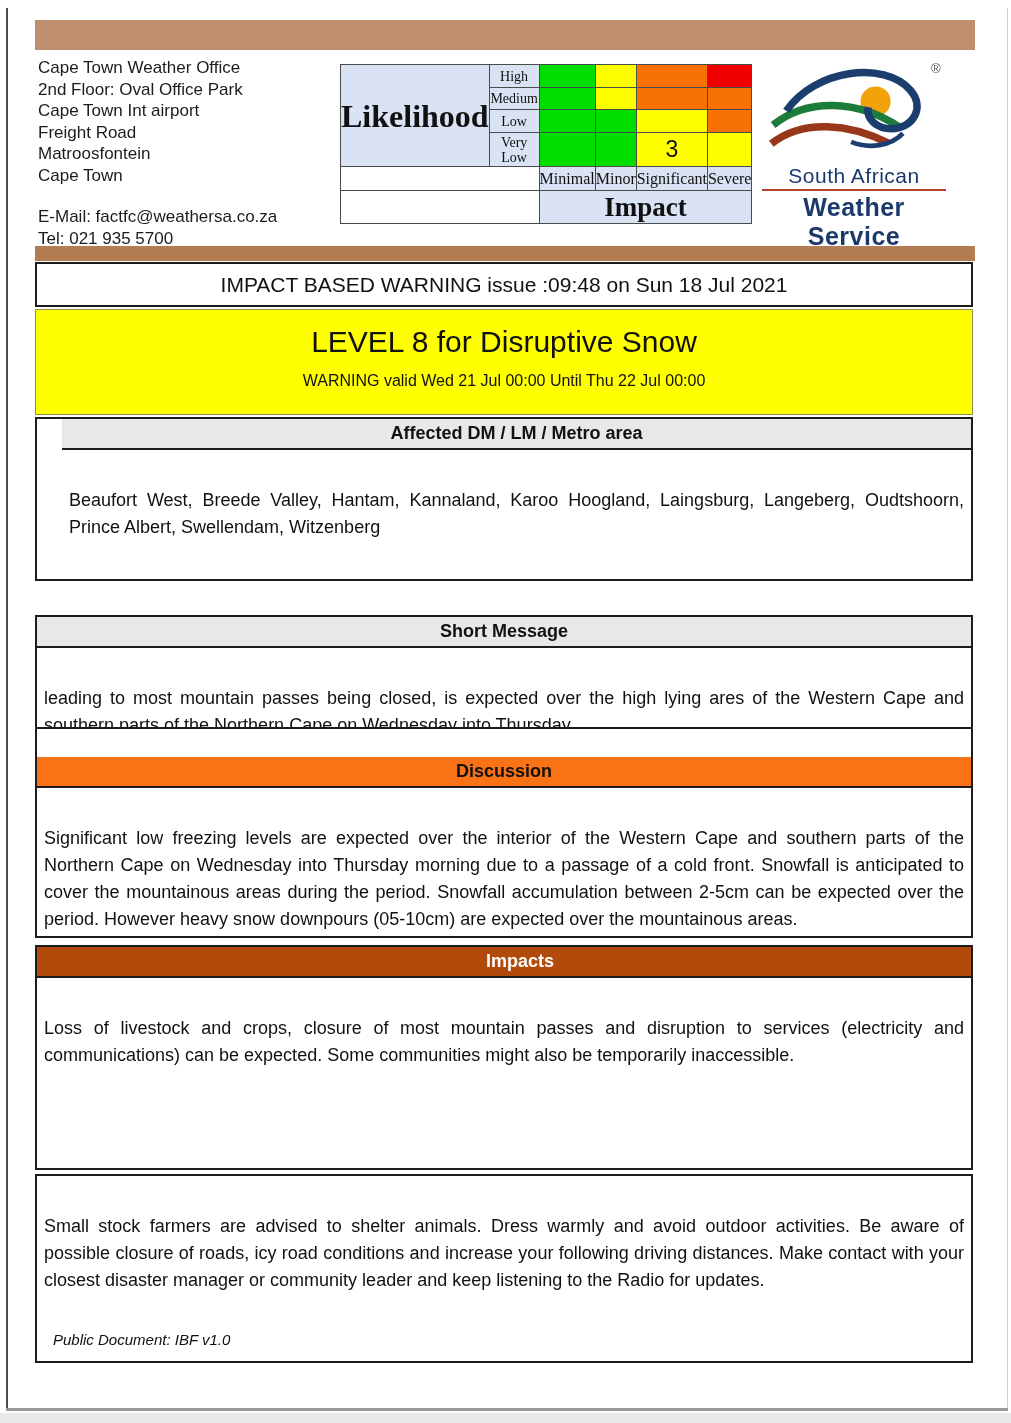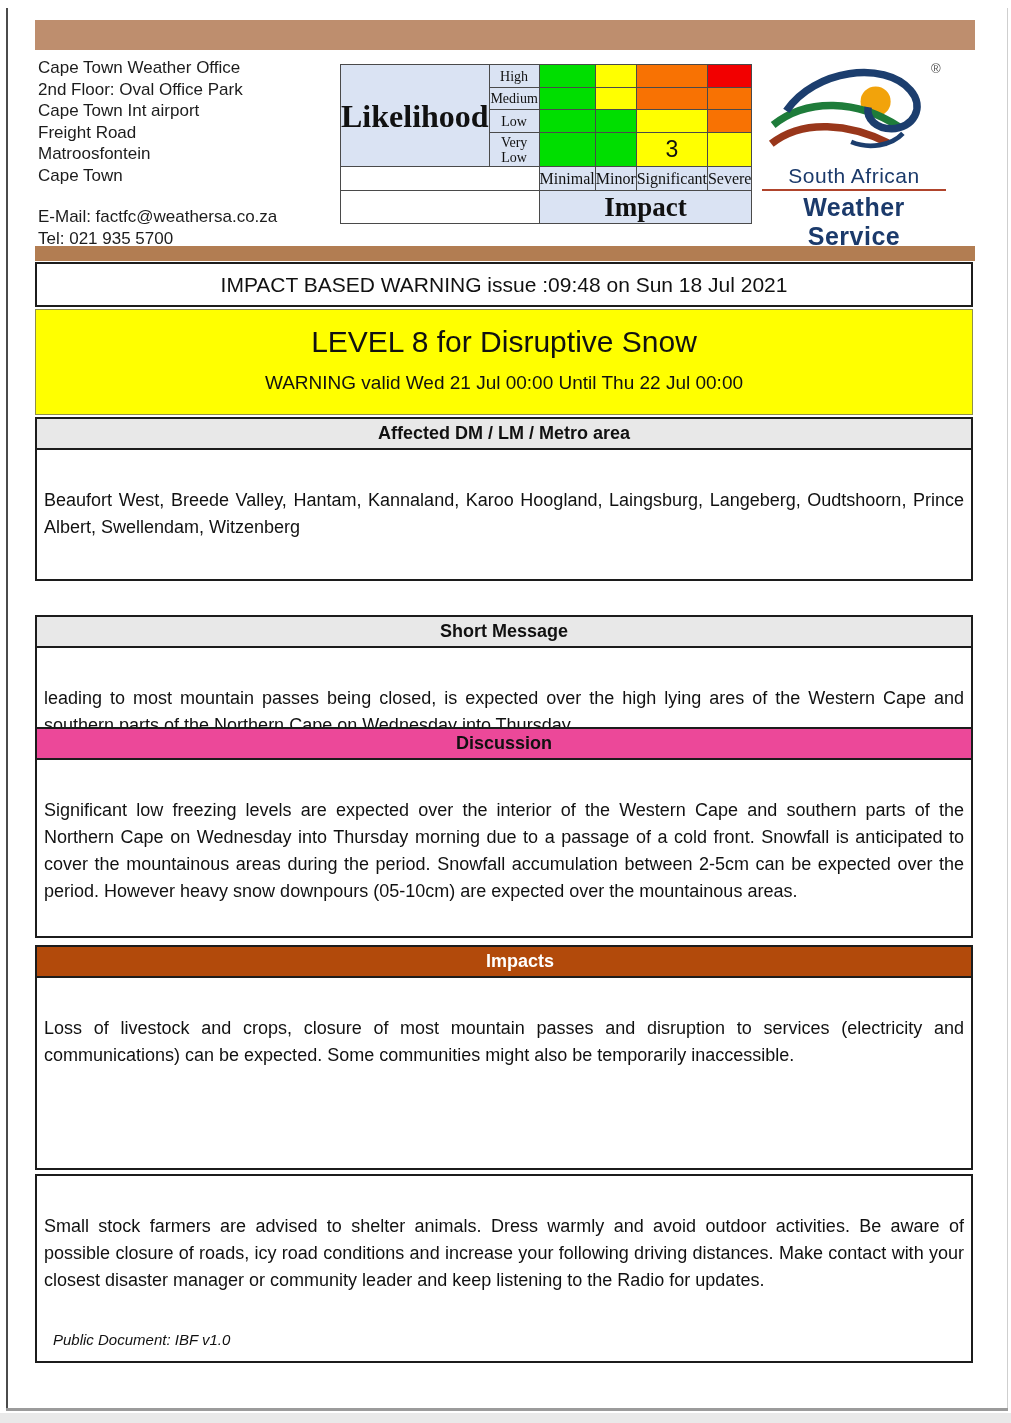--- a/index.html
+++ b/index.html
@@ -36,30 +36,30 @@
   .logo-l1 { font-weight:normal; font-size:21px; color:#1b3a6b; letter-spacing:0.5px; }
   .logo-rule { height:2px; background:#b0442c; margin:1px 2px 2px 2px; }
   .logo-l2 { font-weight:bold; font-size:25px; color:#1b3a6b; letter-spacing:0.5px; }
 
   
   .issue-box { position:absolute; left:35px; top:262px; width:938px; height:45px; background:#fff;
                border:2px solid #1c1c1c; text-align:center; font-size:21px; line-height:41px; }
   .level-box { position:absolute; left:35px; top:309px; width:938px; height:106px; border:1px solid #90904a;
                text-align:center; }
   .level-title { font-size:30px; margin-top:15px; }
-  .level-valid { font-size:19px; margin-top:13px; }
+  .level-valid { font-size:16px; margin-top:13px; }
 
   
   .section { position:absolute; left:35px; width:938px; border:2px solid #1c1c1c; background:#fff;
              display:flex; flex-direction:column; }
   .section-header { height:31px; line-height:29px; text-align:center; font-weight:bold; font-size:18px;
                     border-bottom:2px solid #1c1c1c; }
   .section-body { flex:1; position:relative; padding:3px 7px; font-size:18px; line-height:27px;
                   text-align:justify;margin-top:34px; }
-  #sec-affected   { top:417px; height:164px; }
+  #sec-affected   { top:417px; height:164px;padding-left:25px; }
   #sec-short      { top:615px; height:120px; }
   #sec-discussion { top:727px; height:211px; }
   #sec-impacts    { top:945px; height:225px; }
   #sec-impacts .section-header { color:#ffffff; }
   #sec-instruction{ top:1174px; height:189px; }
   .doc-note { position:absolute; left:16px; bottom:8px; font-style:italic; font-size:15px; text-align:left; }
 </style>
 </head>
 <body>
 
@@ -160,21 +160,21 @@
     <div class="section-header" style="background: rgb(232, 232, 232);">Affected DM / LM / Metro area</div>
     <div class="section-body">Beaufort West, Breede Valley, Hantam, Kannaland, Karoo Hoogland, Laingsburg, Langeberg, Oudtshoorn, Prince Albert, Swellendam, Witzenberg</div>
   </div>
 
   <div class="section" id="sec-short">
     <div class="section-header" style="background: rgb(232, 232, 232);">Short Message</div>
     <div class="section-body">leading to most mountain passes being closed, is expected over the high lying ares of the Western Cape and southern parts of the Northern Cape on Wednesday into Thursday.</div>
   </div>
 
   <div class="section" id="sec-discussion">
-    <div class="section-header" style="background: #ec4899;">Discussion</div>
+    <div class="section-header" style="background: #f97316; margin-top: 28px;">Discussion</div>
     <div class="section-body">Significant low freezing levels are expected over the interior of the Western Cape and southern parts of the Northern Cape on Wednesday into Thursday morning due to a passage of a cold front. Snowfall is anticipated to cover the mountainous areas during the period. Snowfall accumulation between 2-5cm can be expected over the period. However heavy snow downpours (05-10cm) are expected over the mountainous areas.</div>
   </div>
 
   <div class="section" id="sec-impacts">
     <div class="section-header" style="background: rgb(178, 74, 11); padding-left: 32px;">Impacts</div>
     <div class="section-body">Loss of livestock and crops, closure of most mountain passes and disruption to services (electricity and communications) can be expected. Some communities might also be temporarily inaccessible.</div>
   </div>
 
   <div class="section" id="sec-instruction">
     <div class="section-body">

